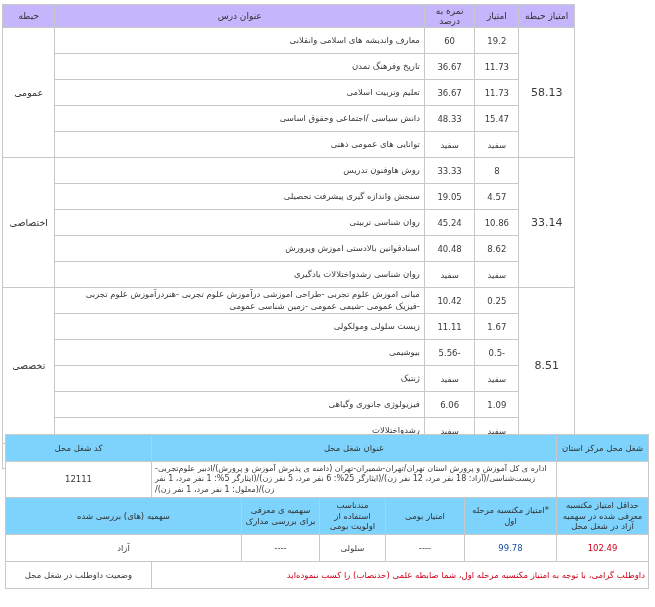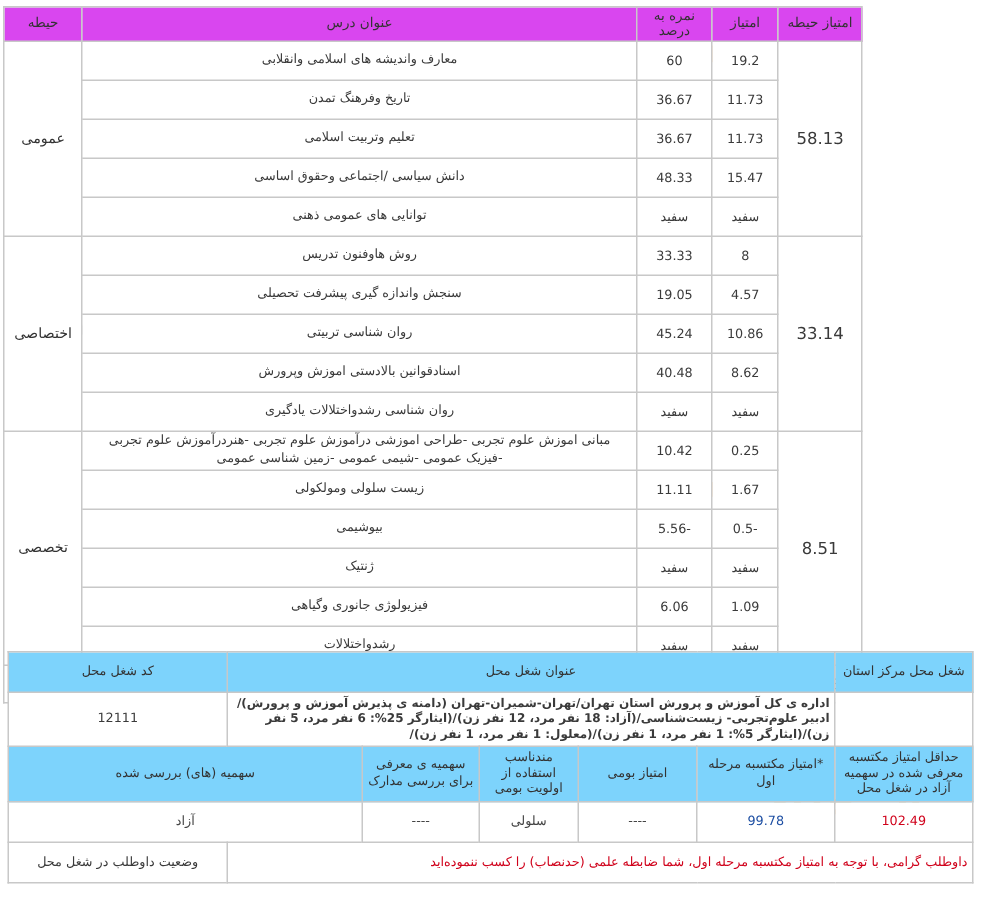--- a/index.html
+++ b/index.html
@@ -31,35 +31,35 @@
 
   
   .scores {
     position: absolute;
     top: 4px;
     right: 80px;
     width: 573px;
     font-size: 8.5px;
   }
   .scores th {
-    background: #d946ef;
+    background: #c4b5fd;
     font-size: 9px;
     height: 20px;
     color: #333;
     margin-top: 24px;
   }
   .scores td { height: 23px; }
   .col-hitbe   { width: 53px; }
   .col-emtiaz  { width: 42px; }
   .col-darsad  { width: 48px; }
   .col-onvan   { width: 352px; }
   .col-hoze    { width: 50px; }
 
   .cell-onvan {
-    text-align: center;
+    text-align: right;
     font-size: 8.5px;
     line-height: 1.35;
     padding: 1px 4px;
   }
   .cell-hoze {
     font-size: 9.5px;
     color: #333;
   }
   .cell-group {
     font-size: 11px;
@@ -94,26 +94,25 @@
 
   .k-col-1 { width: 92px; }
   .k-col-2 { width: 92px; }
   .k-col-3 { width: 79px; }
   .k-col-4 { width: 66px; }
   .k-col-5 { width: 78px; }
   .k-col-6 { width: 90px; }
   .k-col-7 { width: 146px; }
 
   .jobdesc {
-    text-align: right;
+    text-align: left;
     font-size: 8px;
     line-height: 1.5;
     padding: 3px 5px;
     direction: rtl;
-    font-weight: bold;
   }
   .val-red { color: #d0021b; }
   .val-blue { color: #1e4fa3; }
   .val-plain { color: #444; }
   .notice {
     color: #d0021b;
     font-size: 8.5px;
     text-align: right;
     padding: 5px 4px;
     line-height: 1.5;

